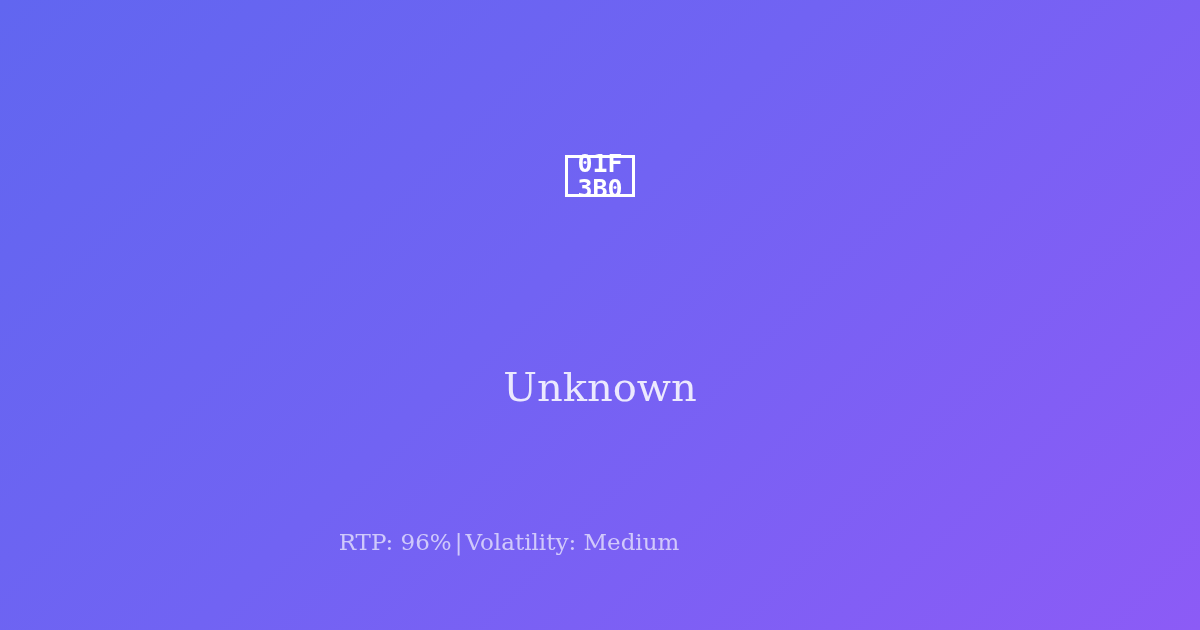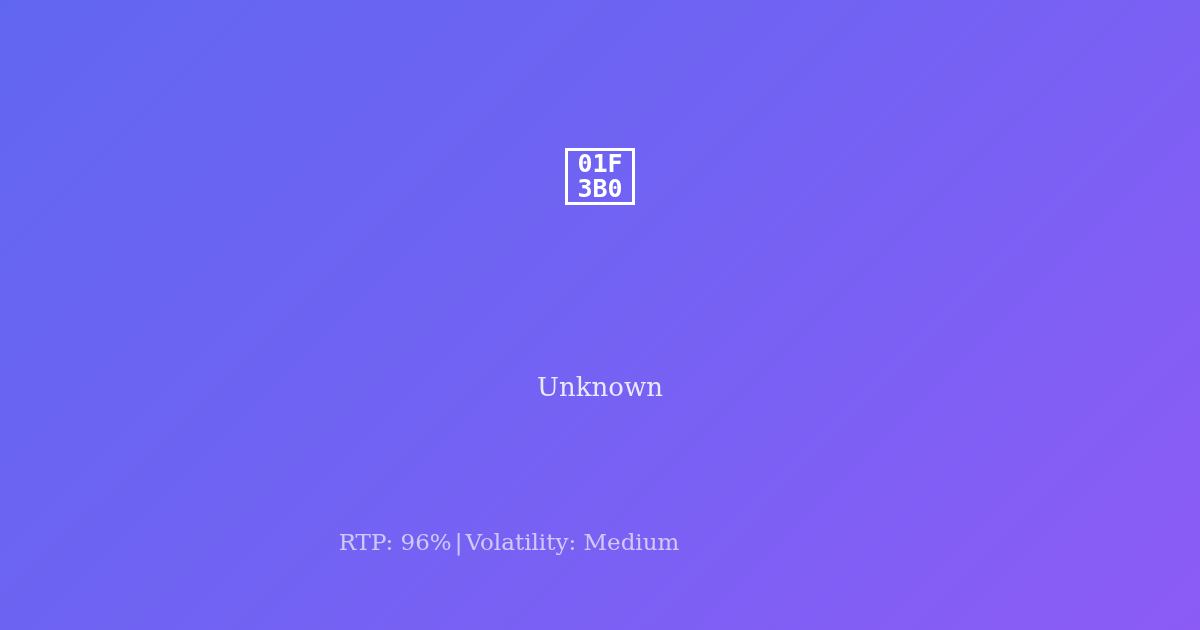--- a/index.html
+++ b/index.html
@@ -39,21 +39,21 @@
     gap: 30px;
   }
 
   
   .tofu {
     display: inline-flex;
     flex-direction: column;
     align-items: center;
     justify-content: center;
     width: 70px;
-    height: 57px;
+    height: 42px;
     border: 3px solid #ffffff;
     font-family: "DejaVu Sans Mono", "Liberation Mono", monospace;
     font-size: 25px;
     font-weight: 700;
     line-height: 25px;
     letter-spacing: 0px;
     color: #ffffff;
     flex: none;
     margin-top: 2px;
   }
@@ -70,21 +70,21 @@
   }
 
   
   .subtitle {
     position: absolute;
     top: 365px;
     left: 0;
     width: 1200px;
     text-align: center;
     font-family: "DejaVu Serif", "Liberation Serif", serif;
-    font-size: 26px;
+    font-size: 40px;
     font-weight: 400;
     line-height: 44px;
     color: rgba(255, 255, 255, 0.86);
   }
 
   
   .meta {
     position: absolute;
     top: 528px;
     left: 0;

